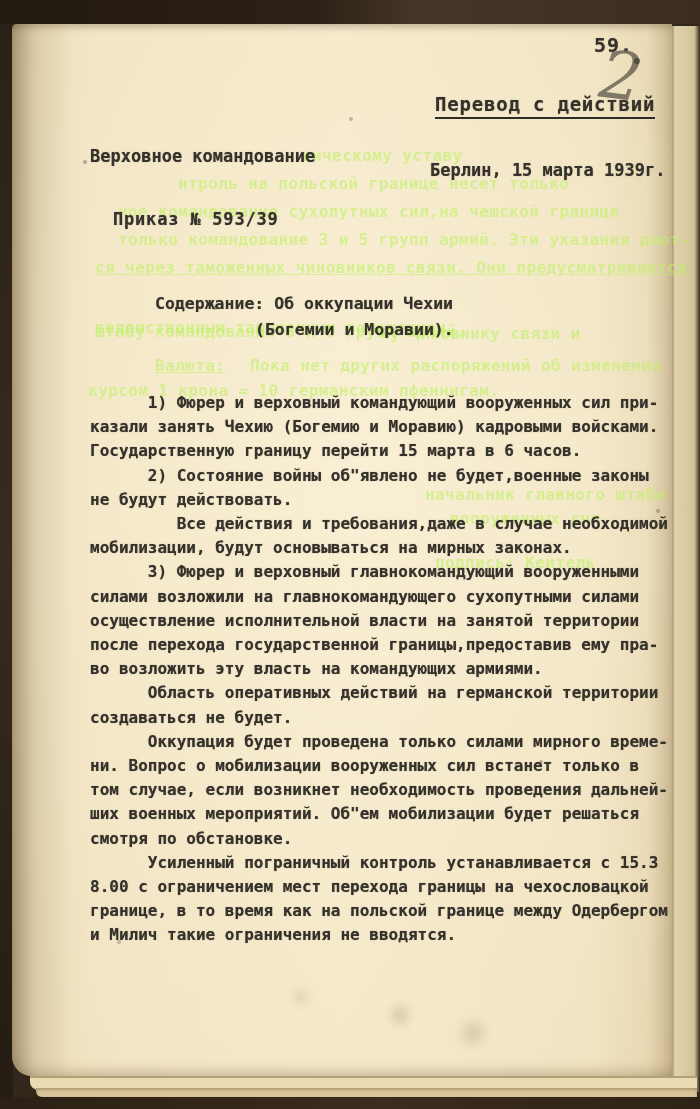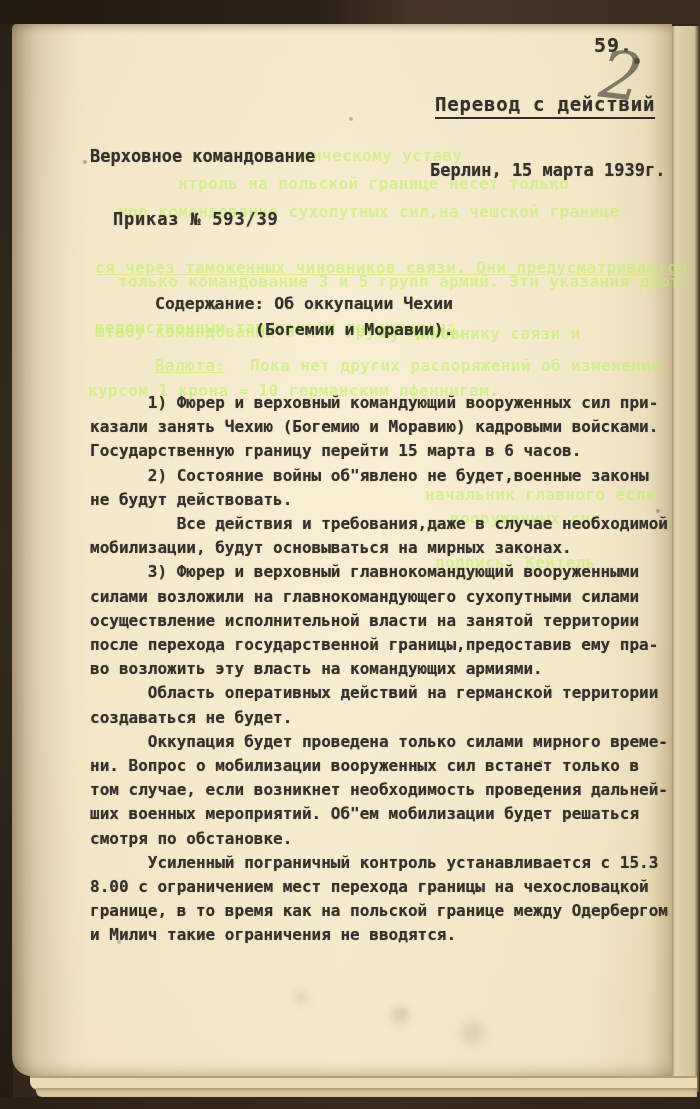--- a/index.html
+++ b/index.html
@@ -78,29 +78,29 @@
   <div class="page"></div>
   <div class="edge-top"></div>
   <div class="under1"></div>
   <div class="under2"></div>
   <div class="edge-bottom"></div>
 
   <div class="layer">
       <span class="ghostline" style="left: 302px; top: 146px;">ническому уставу</span>
       <span class="ghostline" style="left: 178px; top: 174px;">нтроль на польской границе несет только</span>
       <span class="ghostline" style="left: 118px; top: 202px;">ное командование сухопутных сил,на чешской границе</span>
-      <span class="ghostline" style="left: 118px; top: 230px; margin-top: 42px;">только командование 3 и 5 групп армий. Эти указания дают-</span>
+      <span class="ghostline" style="left: 118px; top: 230px;">только командование 3 и 5 групп армий. Эти указания дают-</span>
       <span class="ghostline" style="left: 95px; top: 258px; text-decoration: underline;">ся через таможенных чиновников связи. Они предусматриваются</span>
       <span class="ghostline" style="left: 95px; top: 286px; margin-top: 32px;">ведомственным таможенным положением.</span>
       <span class="ghostline" style="left: 380px; top: 297px; margin-top: 27px;">му чиновнику связи и</span>
       <span class="ghostline" style="left: 95px; top: 322px; text-align: center;">штабу командования 3 и 5 групп армий.</span>
       <span class="ghostline u" style="left: 155px; top: 356px;">Валюта:</span>
       <span class="ghostline" style="left: 250px; top: 356px;">Пока нет других распоряжений об изменении</span>
       <span class="ghostline" style="left: 88px; top: 381px;">курсом 1 крона = 10 германским пфеннигам.</span>
-      <span class="ghostline" style="left: 425px; top: 485px;">начальник главного если</span>
+      <span class="ghostline" style="left: 425px; top: 485px;">начальник главного штаба</span>
       <span class="ghostline" style="left: 450px; top: 509px;">вооруженных сил</span>
       <span class="ghostline" style="left: 435px; top: 553px;">подпись: Кейтель</span>
     </div>
 
   <div class="layer">
     <div class="typed abs pageno">59.</div>
     <div class="typed abs pencil">2</div>
     <div class="typed abs heading">Перевод с действий</div>
     <div class="typed abs issuer1">Верховное командование</div>
     <div class="typed abs dateline">Берлин, 15 марта 1939г.</div>

